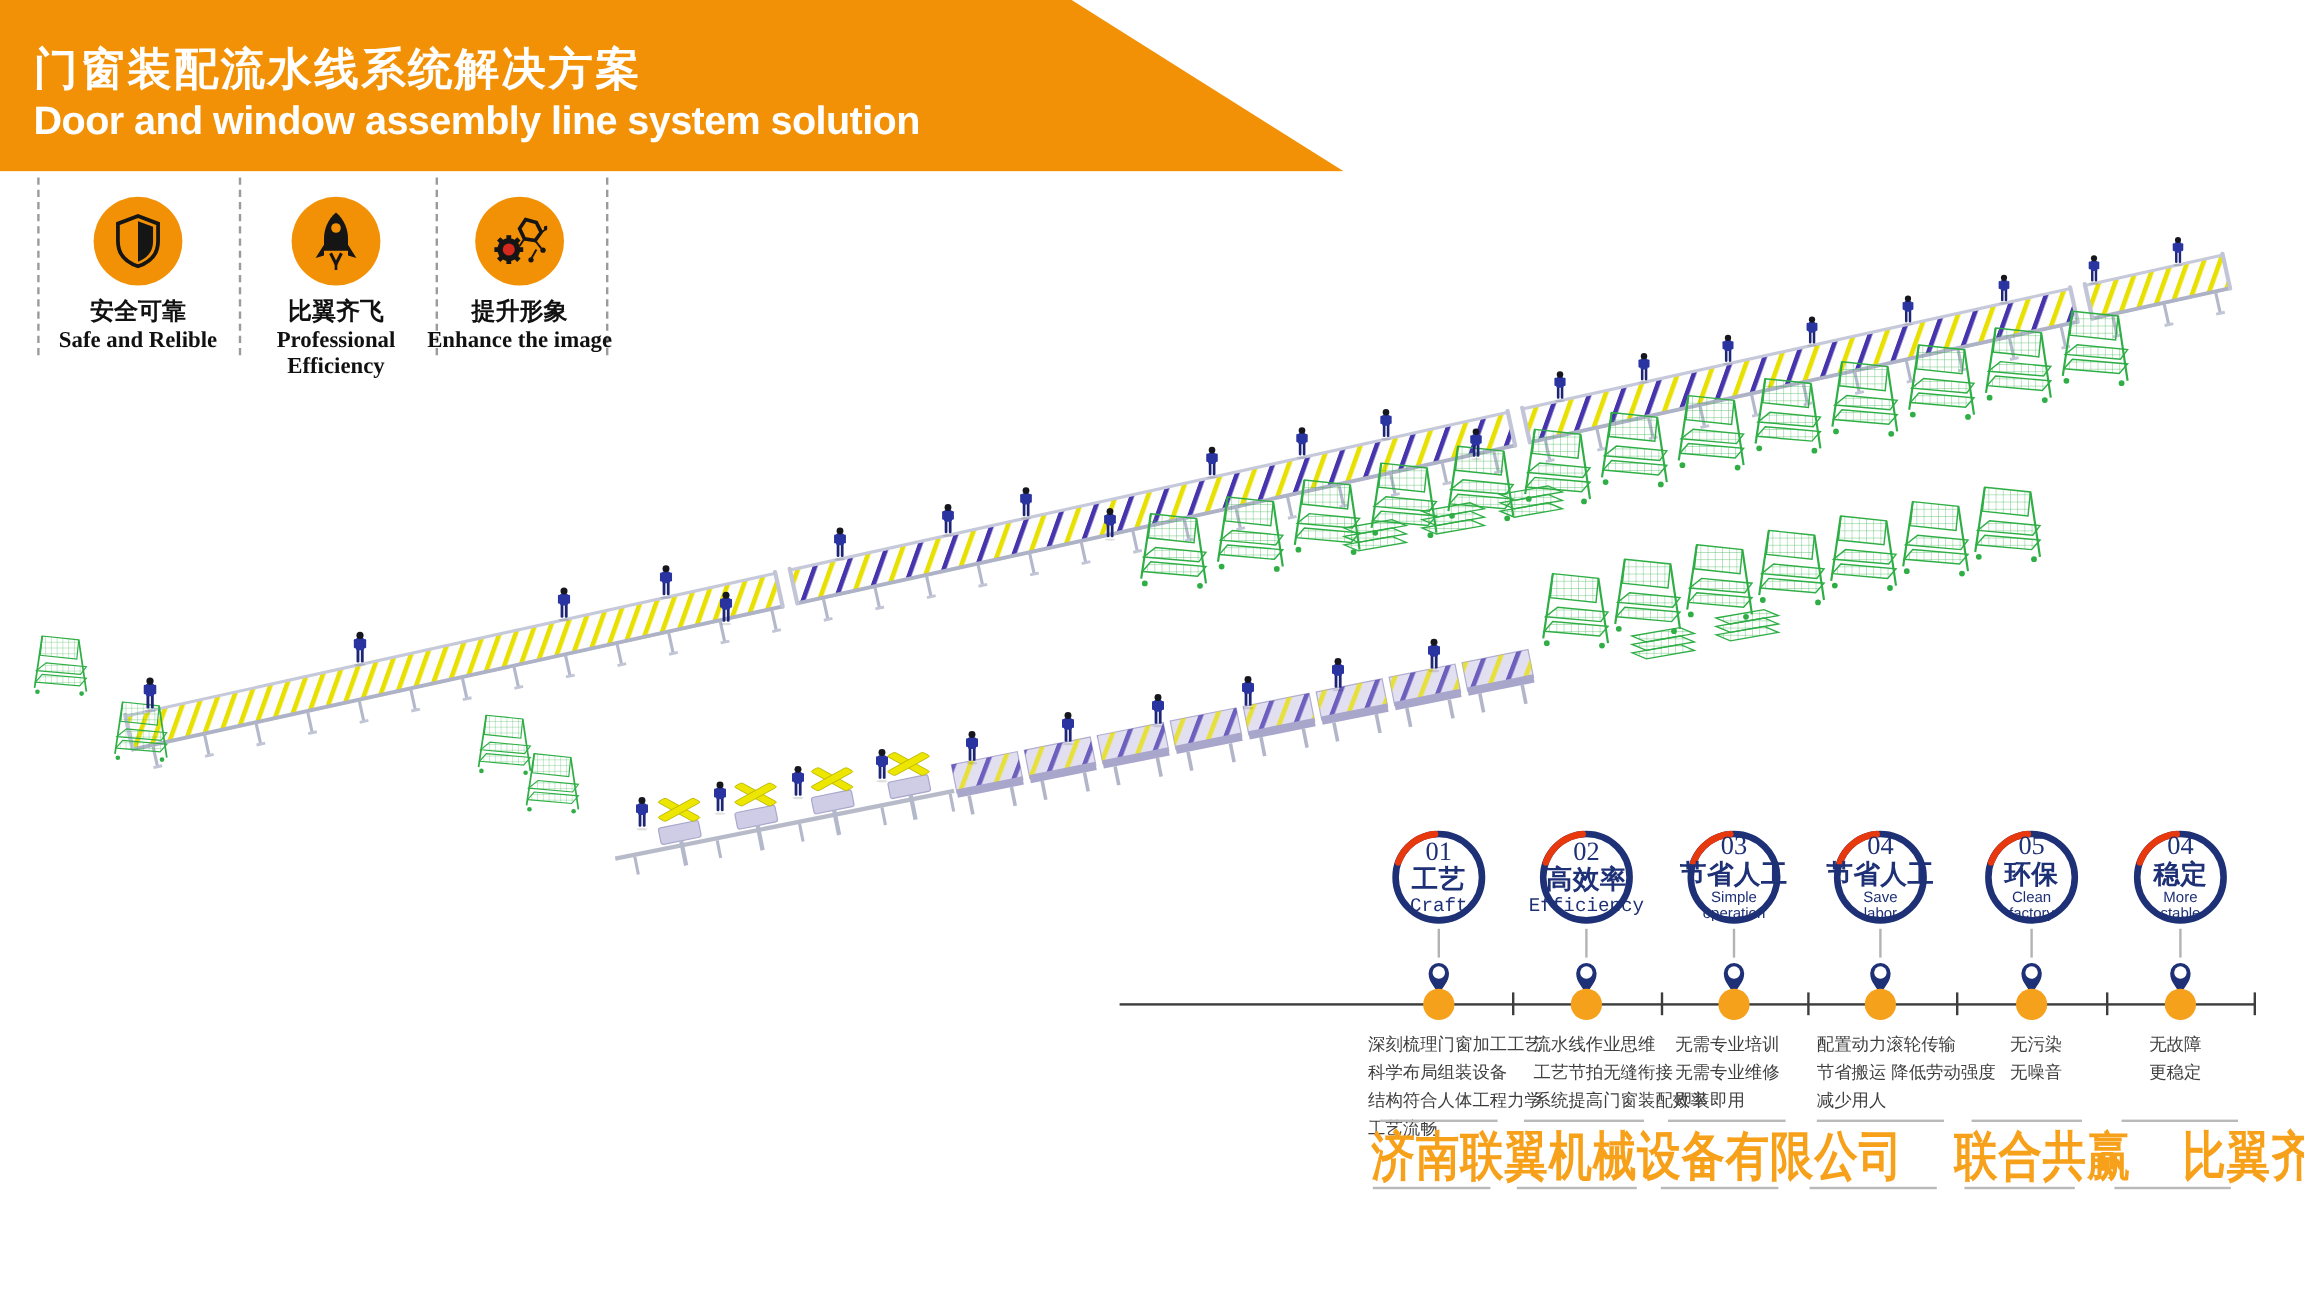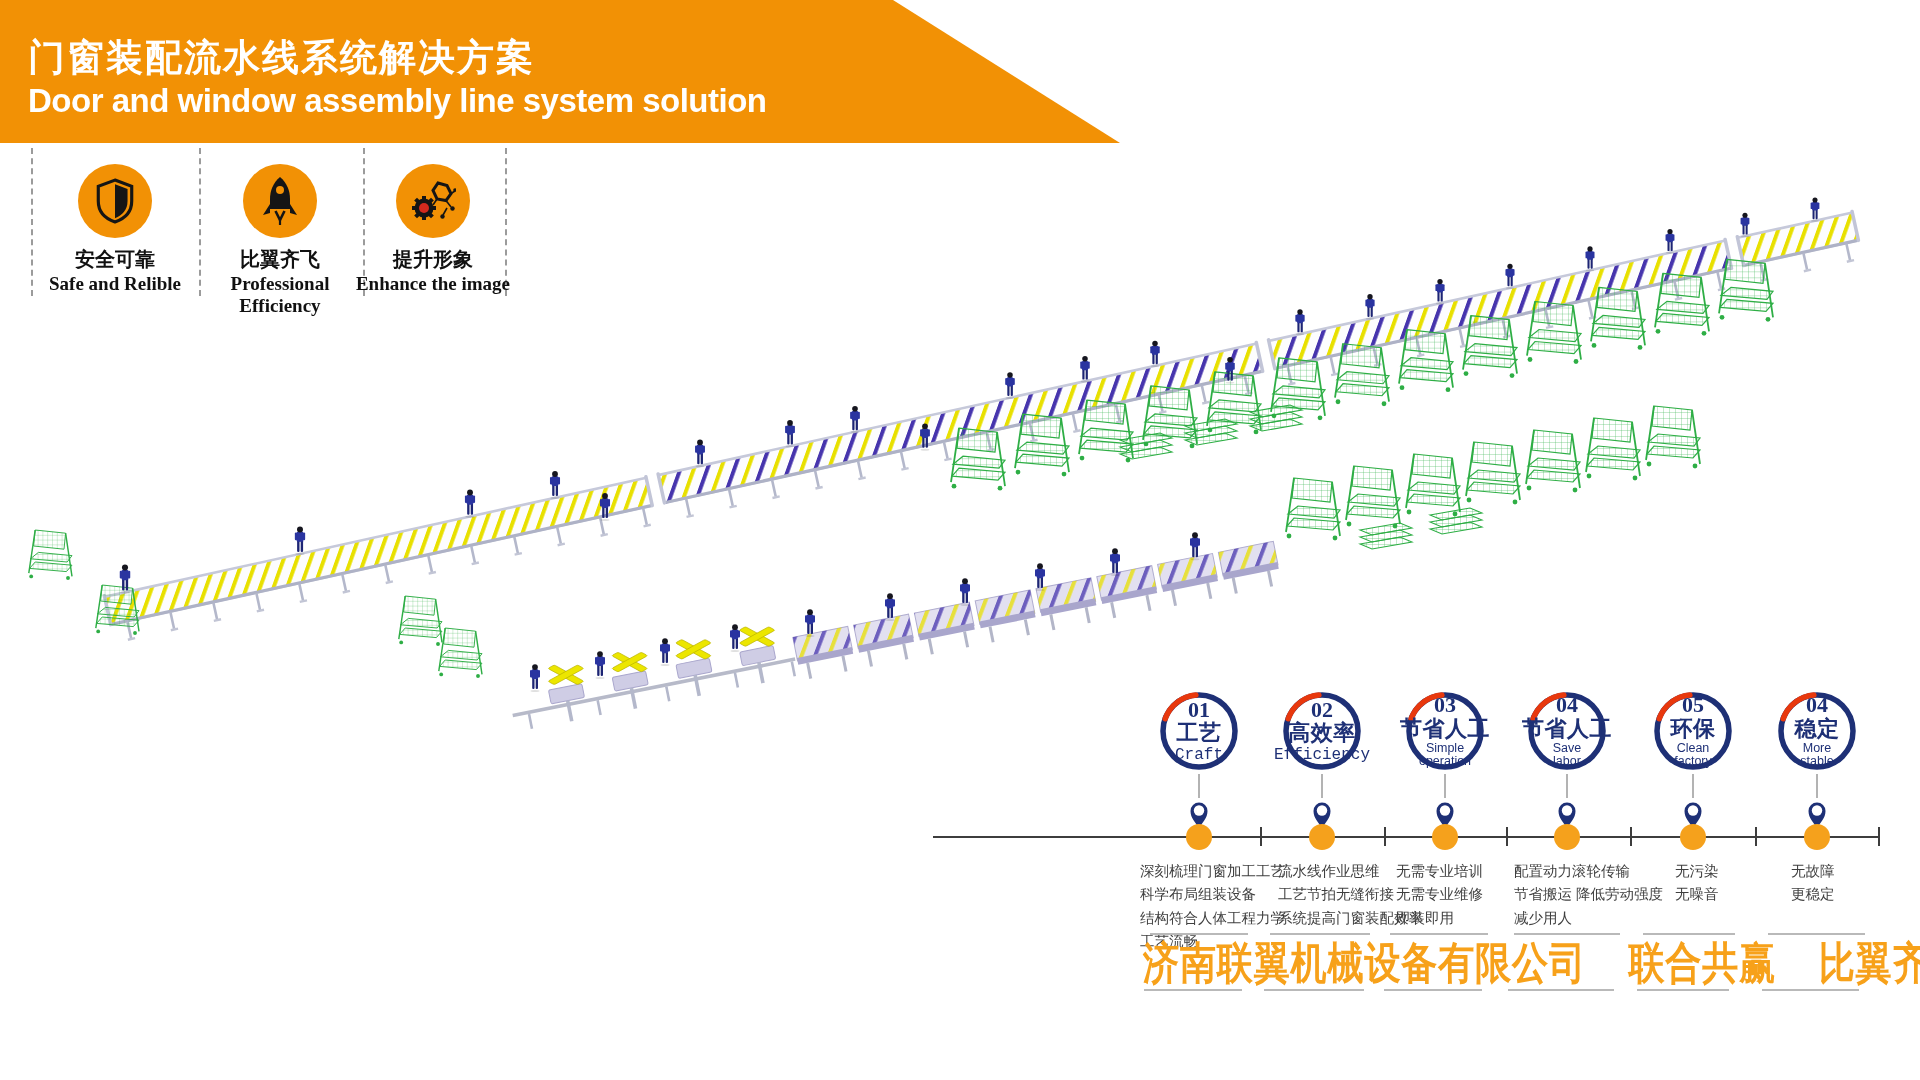--- a/index.html
+++ b/index.html
@@ -29,21 +29,21 @@
   
   #scene { position:absolute; left:0; top:0; z-index:1; }
 
   
   .tl-line { position:absolute; left:933px; top:836px; width:947px; height:2.4px; background:#3d3d3d; z-index:3;}
   .tl-tick { position:absolute; top:827px; width:2.4px; height:19px; background:#3d3d3d; z-index:3;}
   .step-circle { position:absolute; top:690px; width:82px; height:82px; z-index:3; }
   .step-texts { position:absolute; top:0; left:0; width:82px; height:82px; display:flex;
                 flex-direction:column; align-items:center; justify-content:center; color:#1e3076;
                 line-height:1.02; }
-  .step-num { font-family:"Liberation Serif", serif; font-weight:bold; font-size:22px; }
+  .step-num { font-family:"Liberation Serif", serif; font-weight:normal; font-size:22px; }
   .step-zh { font-weight:bold; font-size:22px; letter-spacing:0.5px; margin-top:1px; white-space:nowrap;}
   .step-en { font-size:12.5px; margin-top:2px; white-space:pre-line; text-align:center; }
   .step-en.mono { font-family:"Liberation Mono", monospace; font-size:16px; }
   .connector { position:absolute; top:774px; width:1.6px; height:24px; background:#b3b3b3; z-index:3;}
   .pin { position:absolute; top:799px; z-index:3; }
   .dot { position:absolute; top:824px; width:26px; height:26px; border-radius:50%;
          background:#f5a11c; z-index:3; }
   .desc { position:absolute; top:860px; font-size:14.5px; color:#3f3f3f; line-height:1.62;
           white-space:pre-line; z-index:3; }
 

